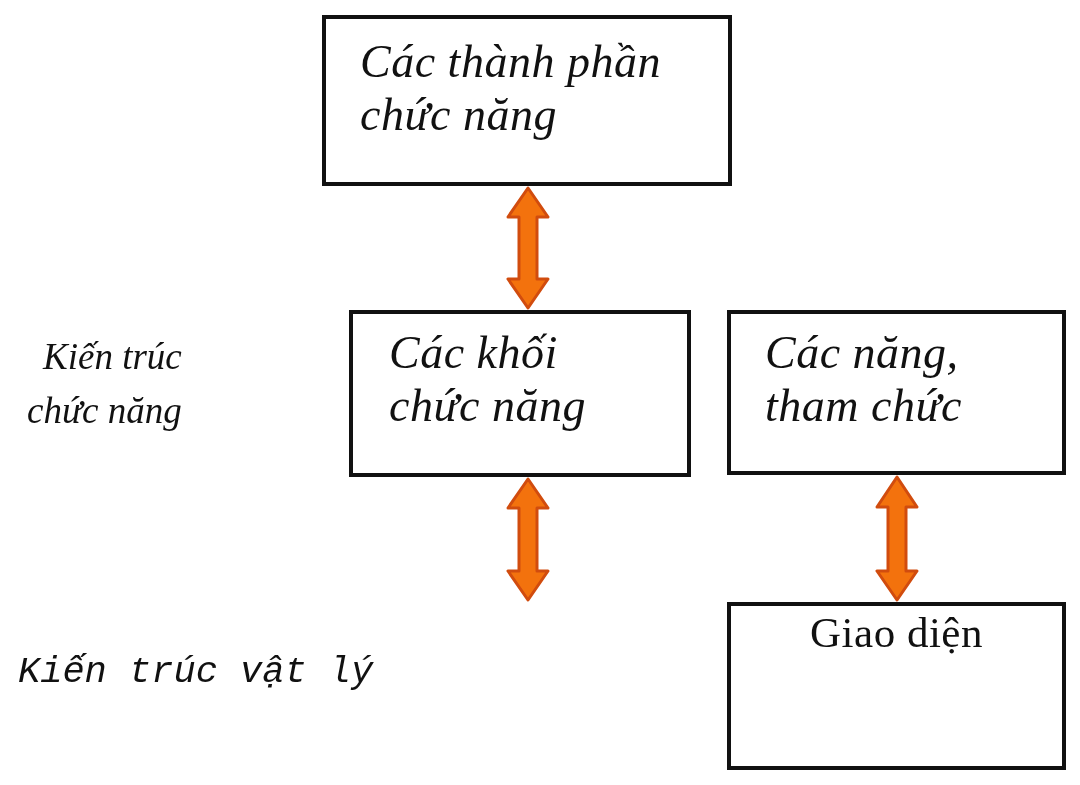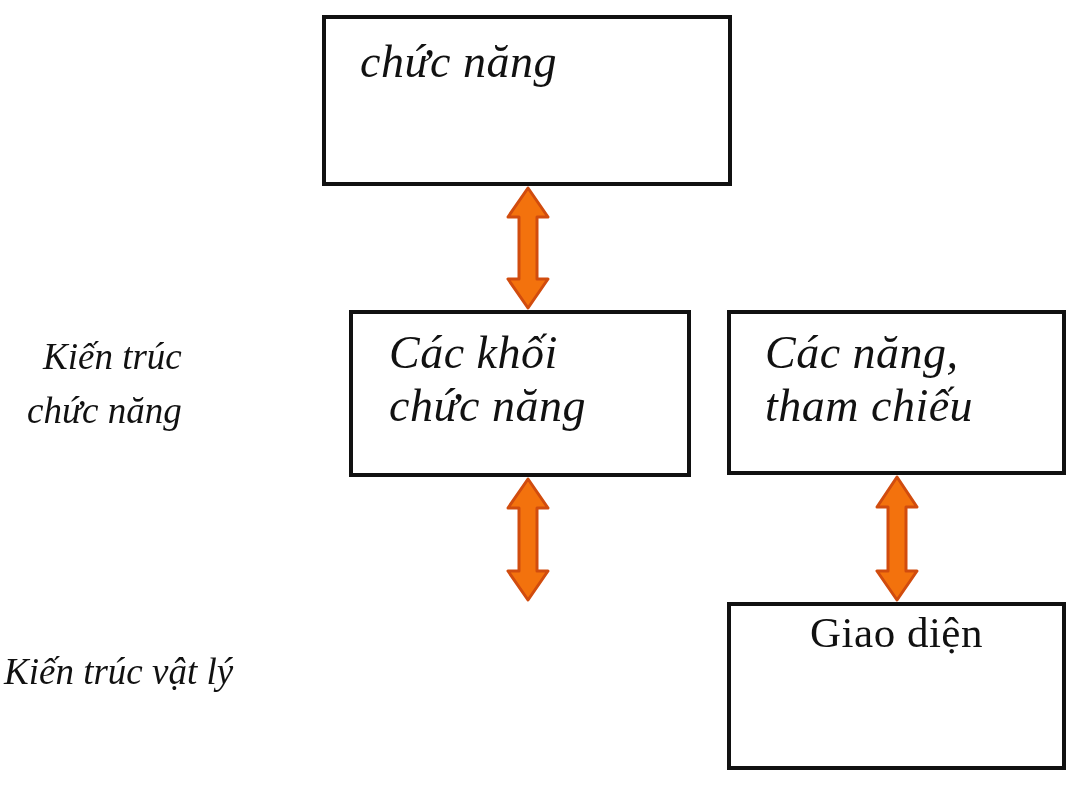--- a/index.html
+++ b/index.html
@@ -41,52 +41,53 @@
   .row-label{
     position:absolute;
     font-style:italic;
     font-size:37px;
     line-height:54px;
     white-space:nowrap;
     text-align:right;
   }
   .label-functional{left:33px; top:330px;}
   .label-functional .l2{margin-left:-6px;}
-  .label-physical{left:4px; top:645px;}
+  .label-physical{left:18px; top:645px;font-family:Liberation Mono, monospace;}
   .arrow{position:absolute;}
   .arrow-1{left:505px; top:186px;}
   .arrow-2{left:505px; top:477px;}
   .arrow-3{left:874px; top:475px;}
 </style>
 </head>
 <body>
 
 <div class="canvas">
 
   <div class="row-label label-functional">
     <span class="txt l1">Kiến trúc</span><br>
     <span class="txt l2">chức năng</span>
   </div>
 
   <div class="row-label label-physical">
     <span class="txt">Kiến trúc vật lý</span>
   </div>
 
   <div class="box box-top">
+    <span class="txt">Các thành phần</span>
     <span class="txt">chức năng</span>
   </div>
 
   <div class="box box-midl">
     <span class="txt">Các khối</span>
     <span class="txt">chức năng</span>
   </div>
 
   <div class="box box-midr">
     <span class="txt">Các năng,</span>
-    <span class="txt">tham chiếu</span>
+    <span class="txt">tham chức</span>
   </div>
 
 
   <div class="box box-botr">
     <span class="txt">Giao diện</span>
   </div>
 
   <svg class="arrow arrow-1" width="46" height="124" viewBox="0 0 46 124">
     <polygon points="23,2 43,31 32,31 32,93 43,93 23,122 3,93 14,93 14,31 3,31" style="fill:var(--arrow-fill);stroke:var(--arrow-stroke);stroke-width:3;stroke-linejoin:round;"></polygon>
   </svg>

